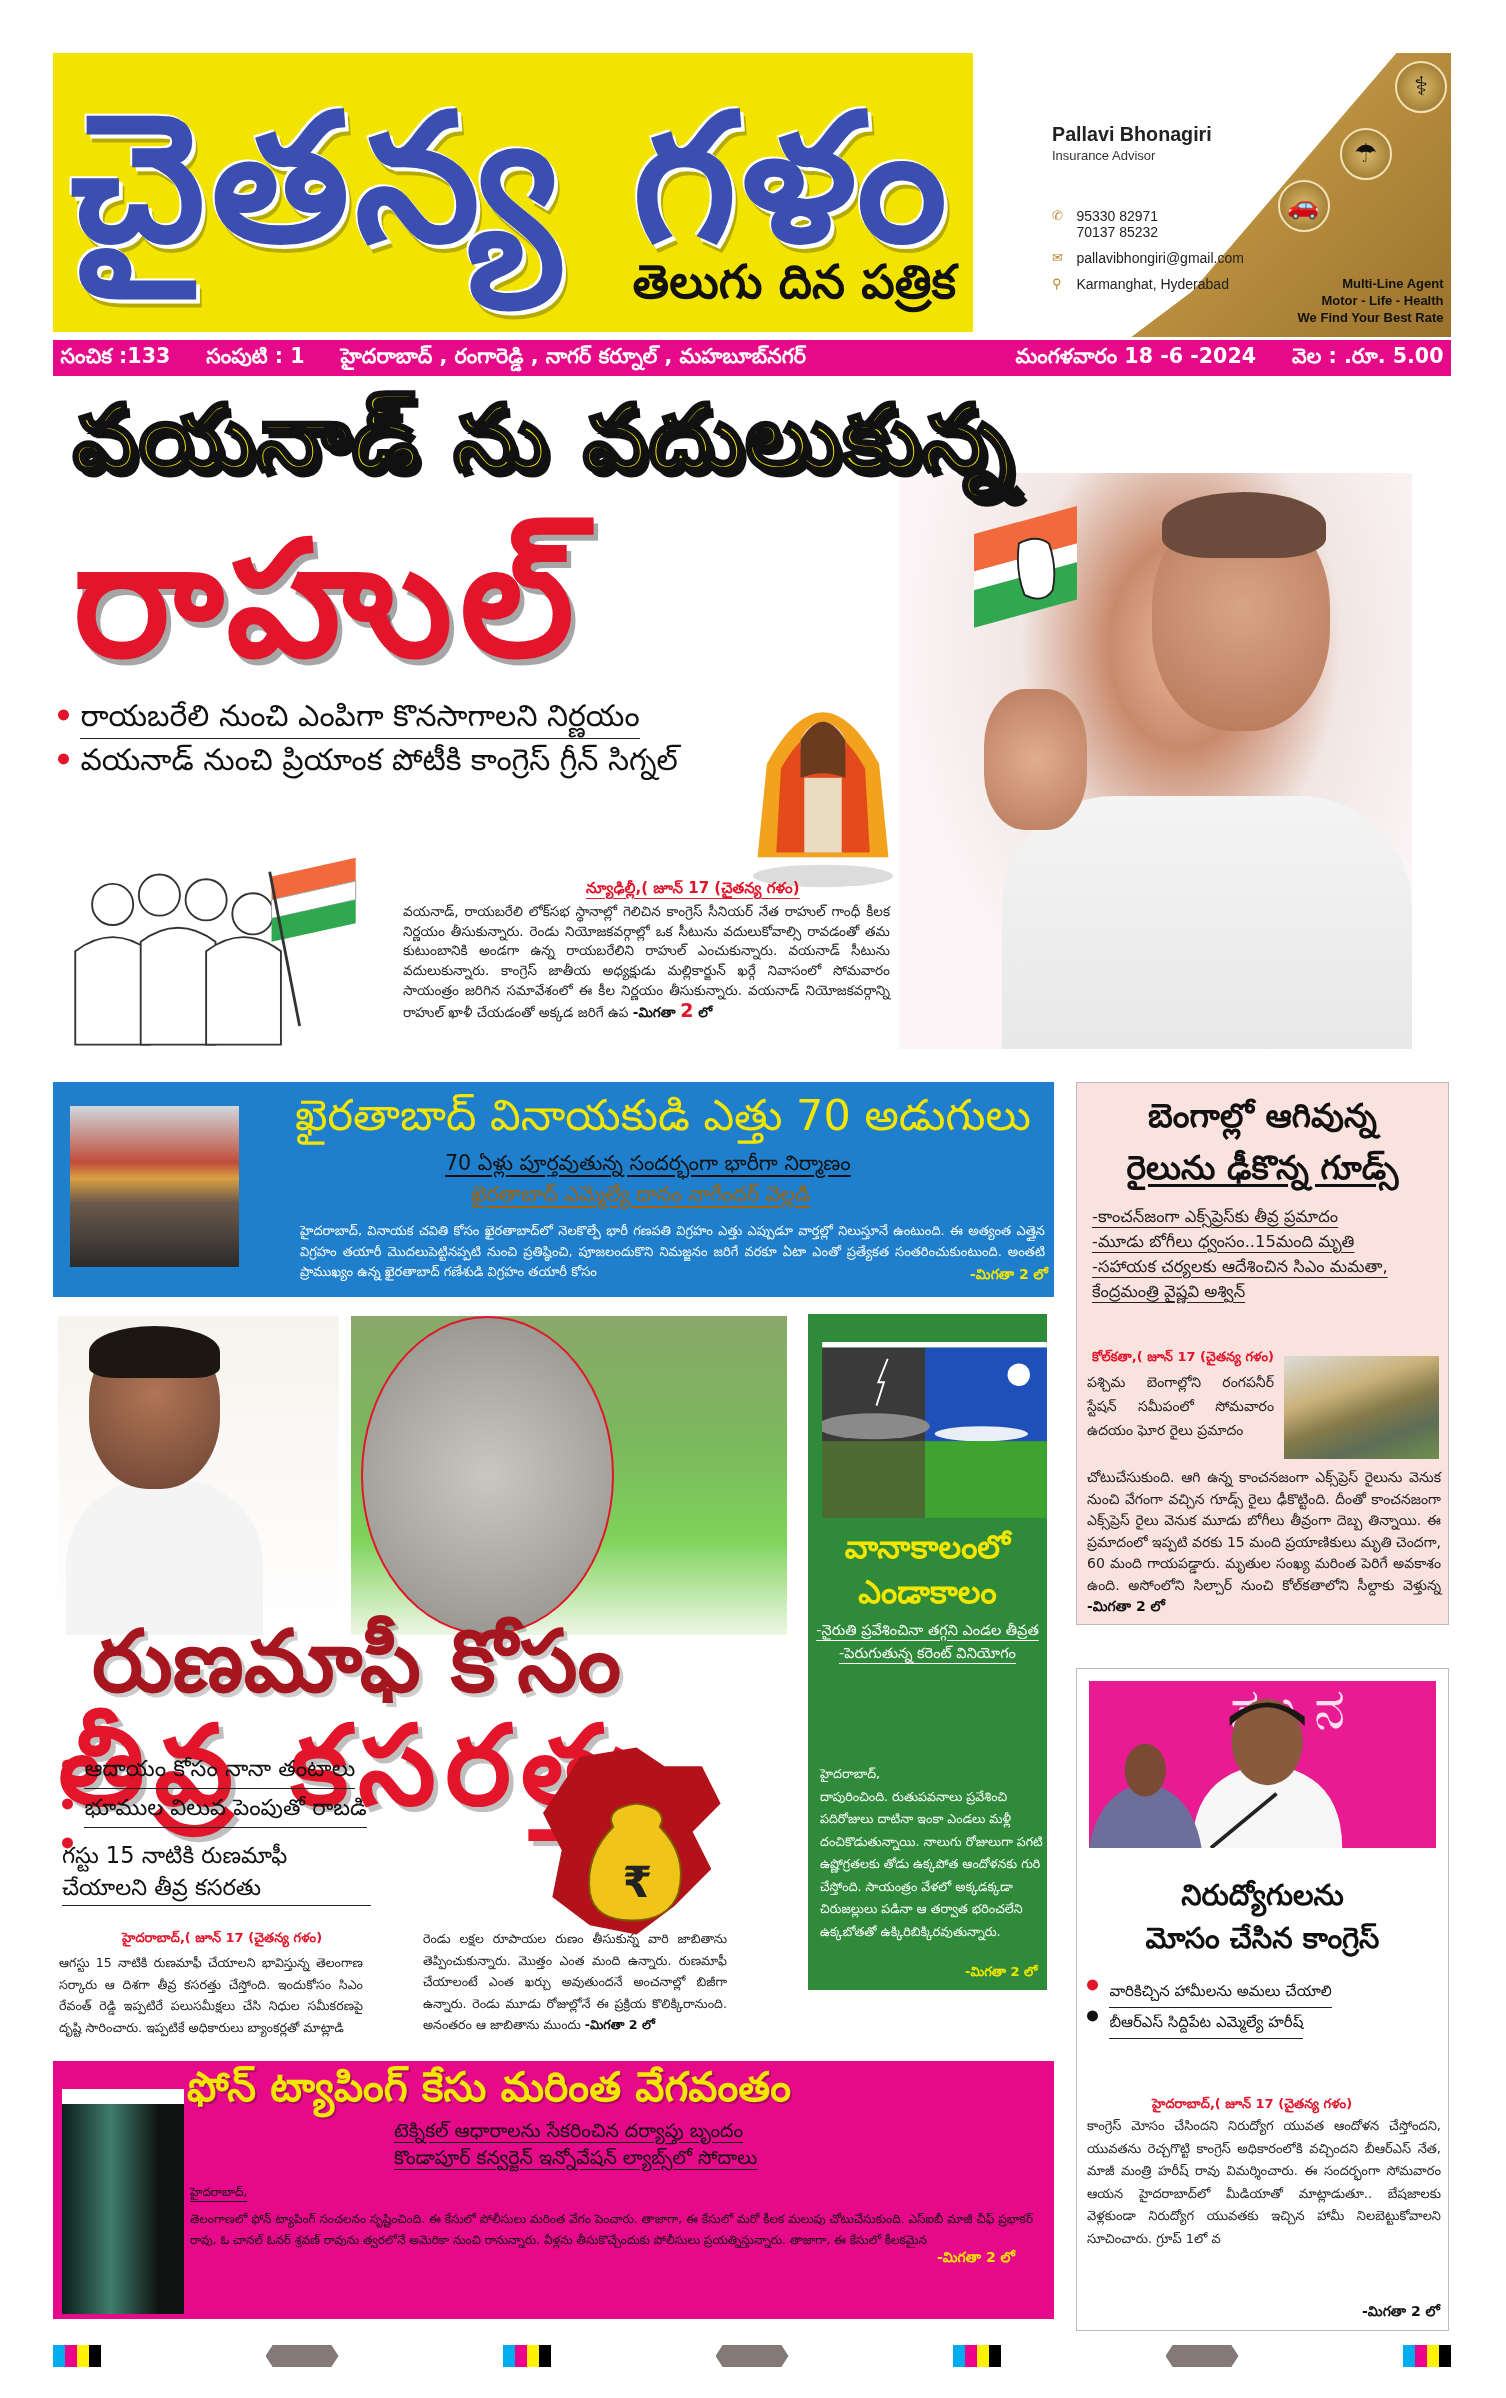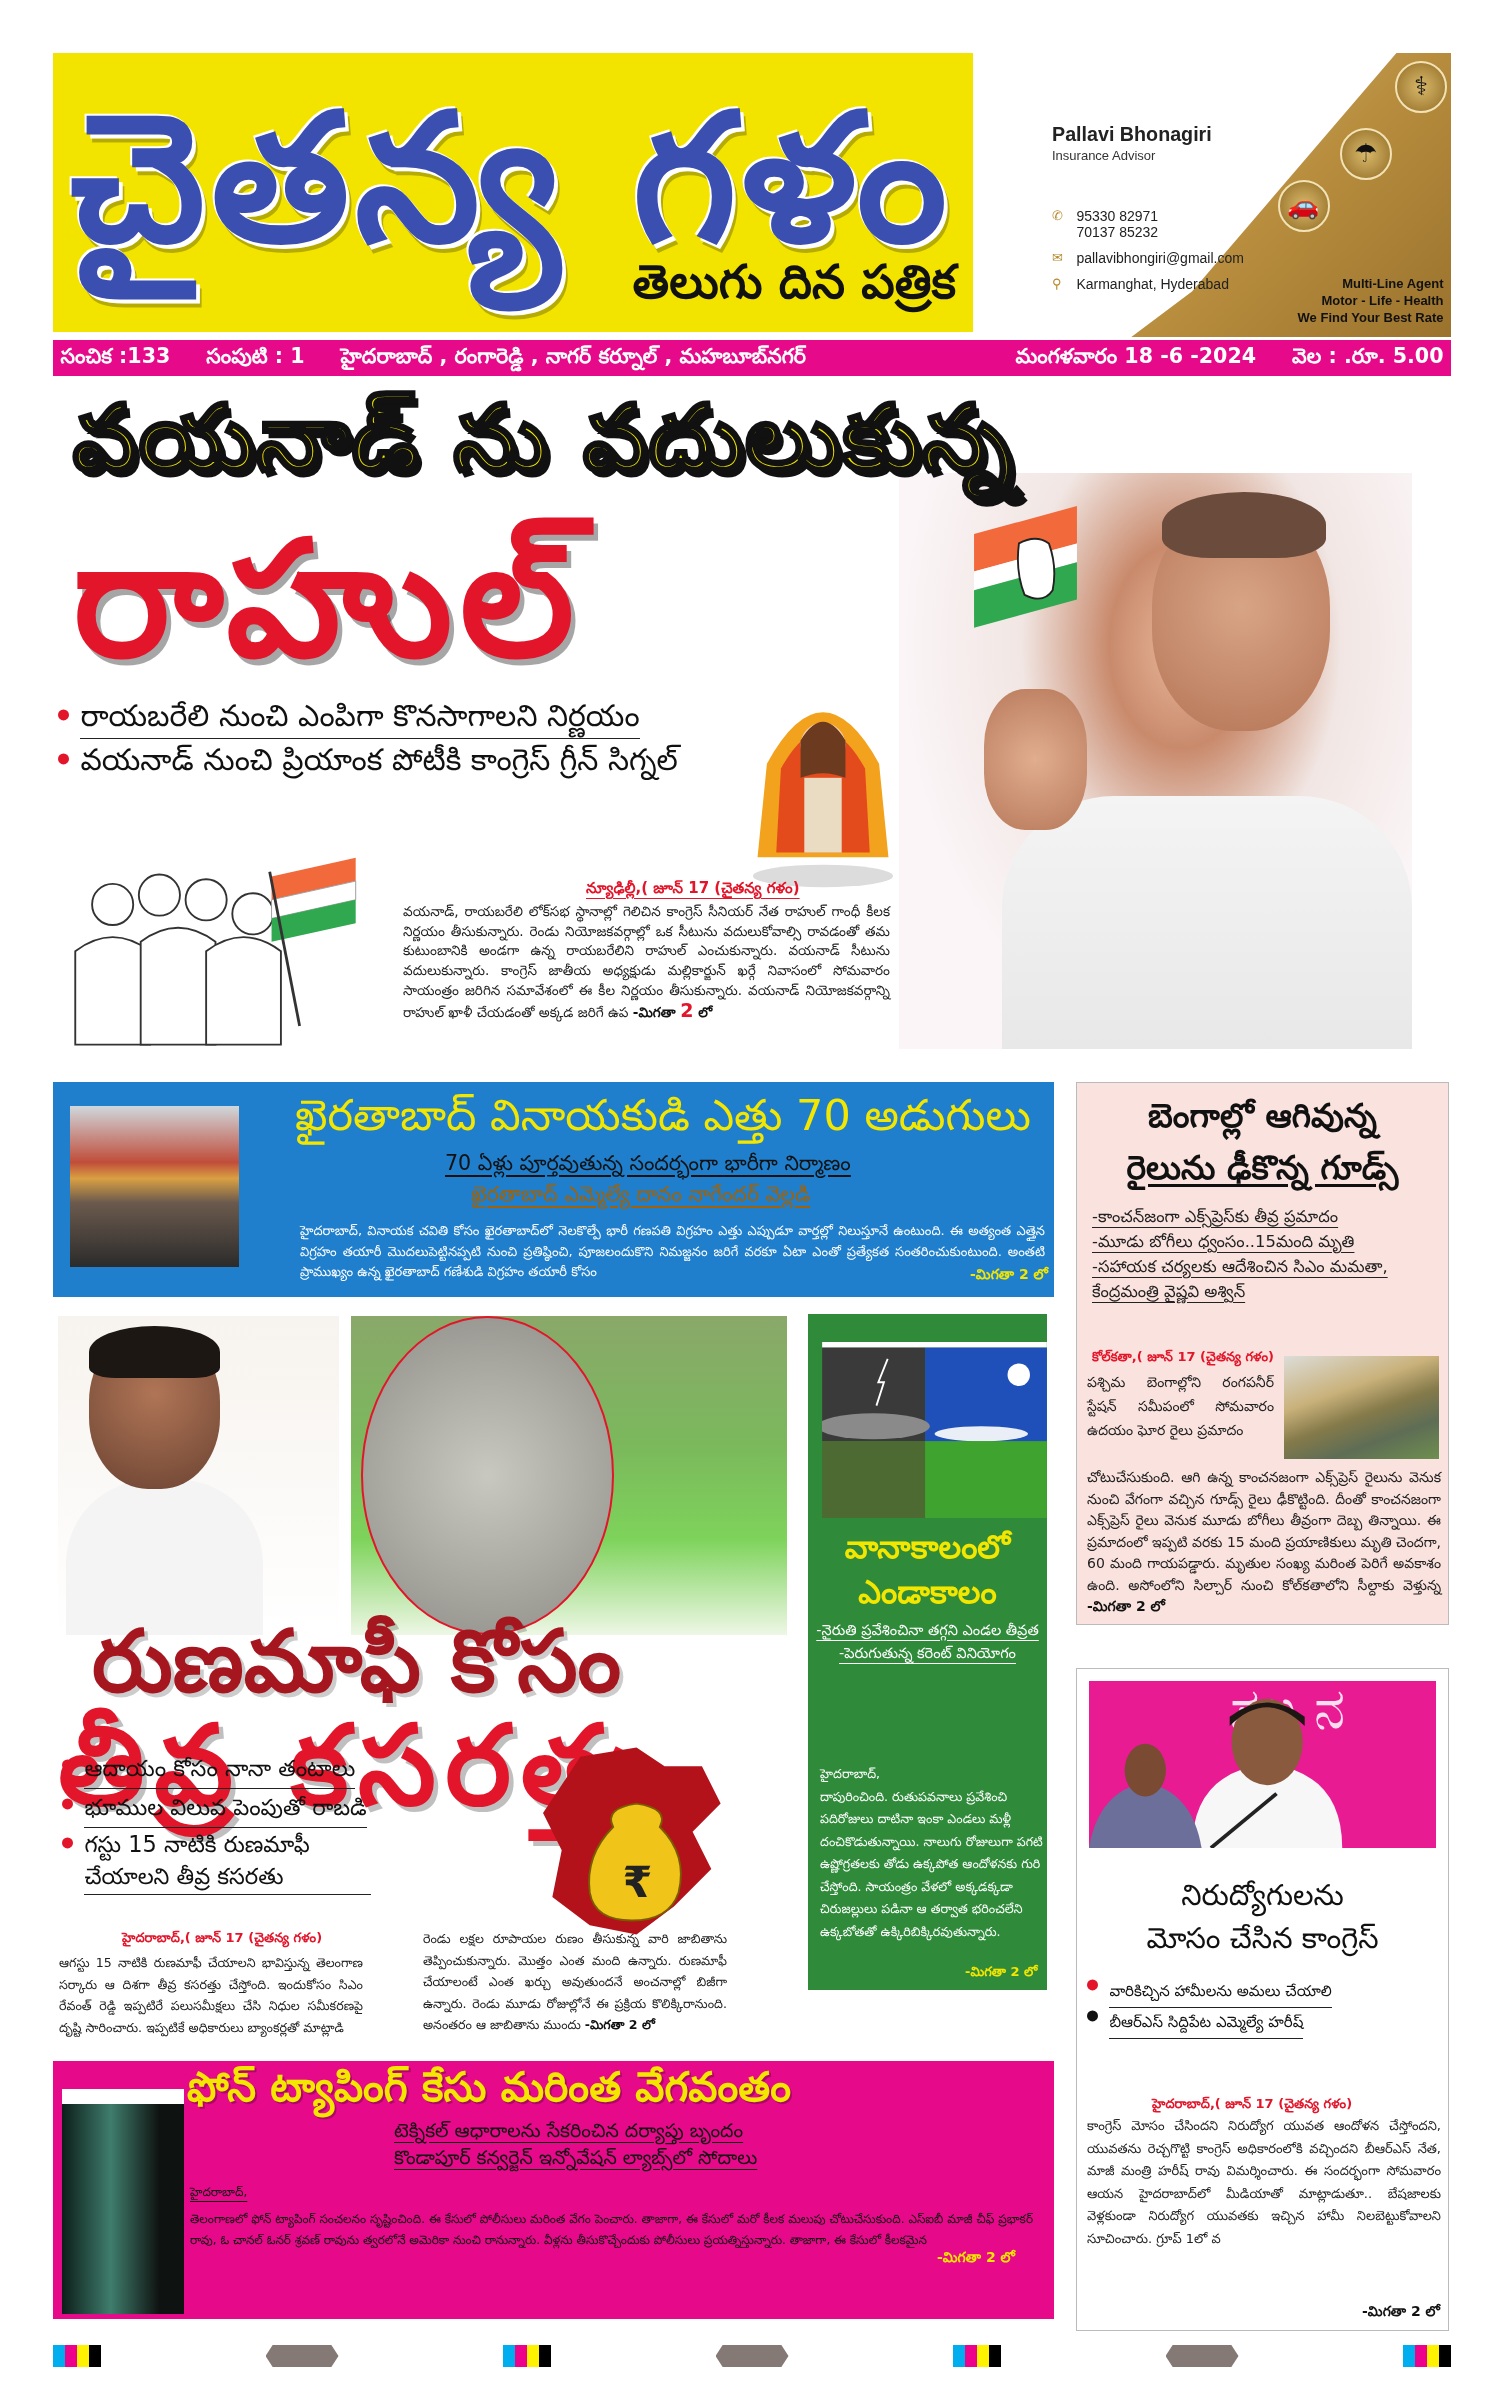--- a/index.html
+++ b/index.html
@@ -96,21 +96,21 @@
   #green-box { left: 808px; top: 1314px; width: 239px; height: 676px; background: #2f8b3a; }
   #green-photo { left: 822px; top: 1342px; width: 225px; height: 176px; }
   #green-title { left: 808px; top: 1525px; width: 239px; text-align: center; font-size: 32px; line-height: 45px; font-weight: bold; color: #f3e600; }
   #green-subs { left: 815px; top: 1619px; width: 225px; text-align: center; font-size: 14.5px; line-height: 23.4px; color: #fff; }
   #green-body { left: 820px; top: 1763px; width: 225px; font-size: 12.6px; line-height: 22.5px; color: #fff; }
   #green-more { left: 965px; top: 1964px; font-size: 13px; color: #f3e600; font-weight: bold; }
 
   
   #harish-box { left: 1076px; top: 1668px; width: 373px; height: 663px; background: #fff; border: 1.9px solid #bbb; }
   #harish-photo { left: 1089px; top: 1681px; width: 347px; height: 167px; background: #e81b93; overflow: hidden; }
-  #harish-title { left: 1076px; top: 1874px; width: 373px; text-align: center; font-size: 29px; font-weight: normal; line-height: 43px; color: #111; }
+  #harish-title { left: 1076px; top: 1874px; width: 373px; text-align: center; font-size: 29px; font-weight: bold; line-height: 43px; color: #111; }
   #harish-bullets { left: 1087px; top: 1977px; }
   #harish-bullets .bullet { font-size: 15px; line-height: 28px; }
   #harish-date { left: 1152px; top: 2096px; font-size: 13px; color: #e3152a; font-weight: bold; }
   #harish-body { left: 1087px; top: 2115px; width: 354px; font-size: 13px; line-height: 22.5px; text-align: justify; color: #222; }
   #harish-more { right: 67px; top: 2303px; font-size: 14px; font-weight: bold; }
 
   
   #phone-box { left: 53px; top: 2061px; width: 1001px; height: 258px; background: #e6098a; }
   #phone-photo { left: 62px; top: 2089px; width: 122px; height: 225px; background: linear-gradient(90deg, #0c1e1a, #3f7d6c 40%, #0e1210 80%); }
   #phone-photo-top { left: 62px; top: 2089px; width: 122px; height: 15px; background: #fff; }
@@ -271,21 +271,21 @@
 </div>
 <div class="abs" style="left:62px;top:1750px;">
   <div class="bullet" style="font-size:22.5px;line-height:36px;margin-top:0;">
       <span class="dot"></span>
       <span class="ul">ఆదాయం కోసం నానా తంటాలు</span>
     </div>
   <div class="bullet" style="font-size:22.5px;line-height:36px;">
       <span class="dot"></span>
       <span class="ul">భూముల విలువ పెంపుతో రాబడి</span>
     </div>
-  <div class="bullet" style="font-size:22.5px;line-height:32px;white-space:normal;width:309px;align-items:flex-start;">
+  <div class="bullet" style="font-size:22.5px;line-height:32px;white-space:normal;width:309px;align-items:flex-start;flex-direction:column;">
       <span class="dot" style="transform:translateY(9.4px)"></span>
       <span class="ul">గస్టు 15 నాటికి రుణమాఫీ చేయాలని తీవ్ర కసరతు</span>
     </div>
 </div>
 
 <svg id="tg-map" class="abs" viewBox="0 0 200 220">
   <path d="M40 20 l60 -10 l30 20 l40 0 l20 40 l-30 30 l20 40 l-40 40 l-40 30 l-50 -10 l-40 -30 l10 -50 l-20 -40z" fill="#b3121b"></path>
   <path d="M75 95 q-10 -20 25 -25 q35 5 25 25 q30 30 20 70 q-10 30 -50 30 q-40 0 -45 -30 q-5 -40 25 -70z" fill="#f0c419" stroke="#7a5c00" stroke-width="2"></path>
   <text x="85" y="170" font-size="46" font-weight="bold" fill="#222" font-family="DejaVu Sans, sans-serif">₹</text>
 </svg>

